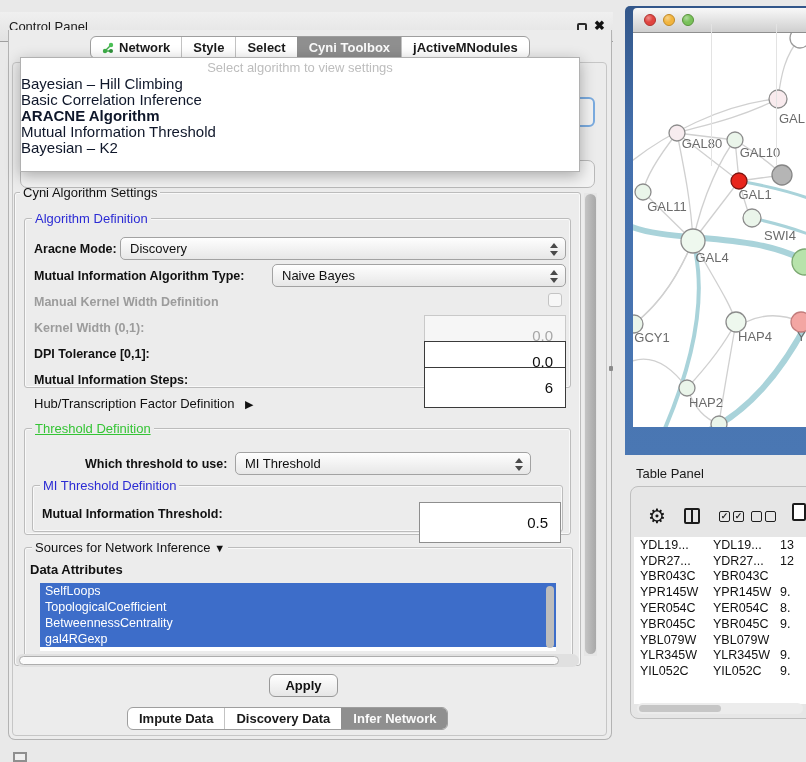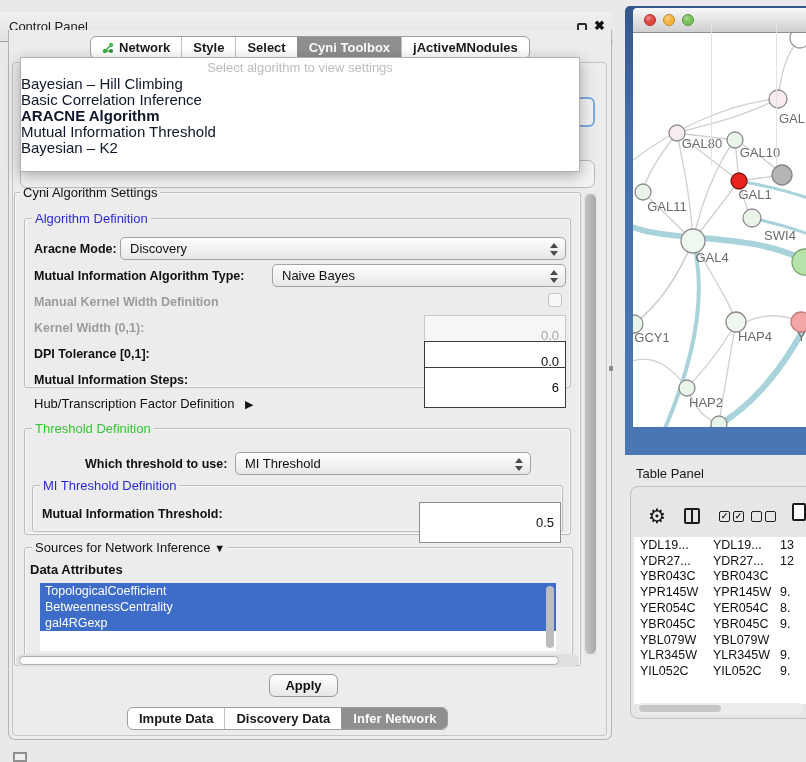--- a/index.html
+++ b/index.html
@@ -53,22 +53,22 @@
 
   .combo{position:absolute;height:23px;background:linear-gradient(#fefefe,#e7e7e7);
     border:1px solid #a2a2a2;border-radius:5px;font-size:13px;display:flex;align-items:center;
     padding-left:9px;color:#111;}
   .arrows{position:absolute;right:7px;top:4px;width:9px;height:15px;}
   .arrows:before,.arrows:after{content:"";position:absolute;left:1px;border-left:4px solid transparent;
     border-right:4px solid transparent;}
   .arrows:before{top:1px;border-bottom:5px solid #4a4a4a;}
   .arrows:after{bottom:1px;border-top:5px solid #4a4a4a;}
 
-  .tfield{position:absolute;height:41px;background:#fff;border:1.5px solid #3a3a3a;font-size:13px;
-    display:flex;align-items:center;justify-content:flex-end;padding-right:6px;color:#0d0d0d;}
+  .tfield{position:absolute;height:41px;background:#fff;border:1.5px solid #3a3a3a;font-size:15px;
+    display:flex;align-items:center;justify-content:flex-end;padding-right:12px;color:#0d0d0d;}
   .tfield.dis{background:#f6f6f6;border:1px solid #c9c9c9;color:#a7a7a7;}
   .checkbox{position:absolute;width:14px;height:14px;border:1px solid #c4c4c4;border-radius:3px;
     background:#f7f7f7;}
   .tri{font-size:11px;color:#111;}
 
   .attr-list{position:absolute;left:40px;top:583px;width:516px;height:68px;background:#fff;overflow:hidden;}
   .attr-item{height:16px;line-height:16px;color:#fff;font-size:12.5px;padding-left:5px;white-space:nowrap;}
   .attr-vscroll{position:absolute;left:546px;top:586px;width:8px;height:62px;background:#bdbdbd;border-radius:4px;}
   .hscroll-track{position:absolute;left:16px;top:654px;width:563px;height:13px;background:#e0e0e0;border-radius:7px;}
   .hscroll-thumb{position:absolute;left:3px;top:2px;width:540px;height:9px;background:#fbfbfb;
@@ -206,21 +206,21 @@
 <div class="tfield" style="left:424px;top:367px;width:142px;">
   <span>6</span>
 </div>
 
 <div class="plain" style="left:34px;top:396px;">
   <span>Hub/Transcription Factor Definition</span>
   <span class="tri" style="margin-left:7px;">▶</span>
 </div>
 
 <div class="gbox" style="left:24px;top:428px;width:547px;height:107px;"></div>
-<div class="gtitle green" style="left:32px;top:422px;">Threshold Definition</div>
+<div class="gtitle green" style="left:32px;top:422px;text-decoration:underline;">Threshold Definition</div>
 
 <div class="lbl" style="left:85px;top:457px;">Which threshold to use:</div>
 <div class="combo" style="left:235px;top:452px;width:296px;">
   <span>MI Threshold</span>
   <span class="arrows"></span>
 </div>
 
 <div class="gbox" style="left:32px;top:485px;width:531px;height:47px;"></div>
 <div class="gtitle blue" style="left:40px;top:479px;">MI Threshold Definition</div>
 <div class="lbl" style="left:42px;top:507px;">Mutual Information Threshold:</div>
@@ -228,20 +228,21 @@
   <span>0.5</span>
 </div>
 
 <div class="gbox" style="left:24px;top:547px;width:549px;height:112px;"></div>
 <div class="gtitle" style="left:32px;top:541px;">
   <span>Sources for Network Inference</span>
   <span class="tri">▼</span>
 </div>
 <div class="lbl" style="left:30px;top:562px;font-size:13px;">Data Attributes</div>
 <div class="attr-list" id="attr-list">
+    <div class="attr-item" style="background: rgb(61, 109, 201);">SelfLoops</div>
     <div class="attr-item" style="background: rgb(61, 109, 201);">TopologicalCoefficient</div>
     <div class="attr-item" style="background: rgb(61, 109, 201);">BetweennessCentrality</div>
     <div class="attr-item" style="background: rgb(61, 109, 201);">gal4RGexp</div>
   </div>
 <div class="attr-vscroll"></div>
 <div class="hscroll-track">
   <div class="hscroll-thumb"></div>
 </div>
 <div class="settings-vscroll">
   <div class="settings-vthumb"></div>

